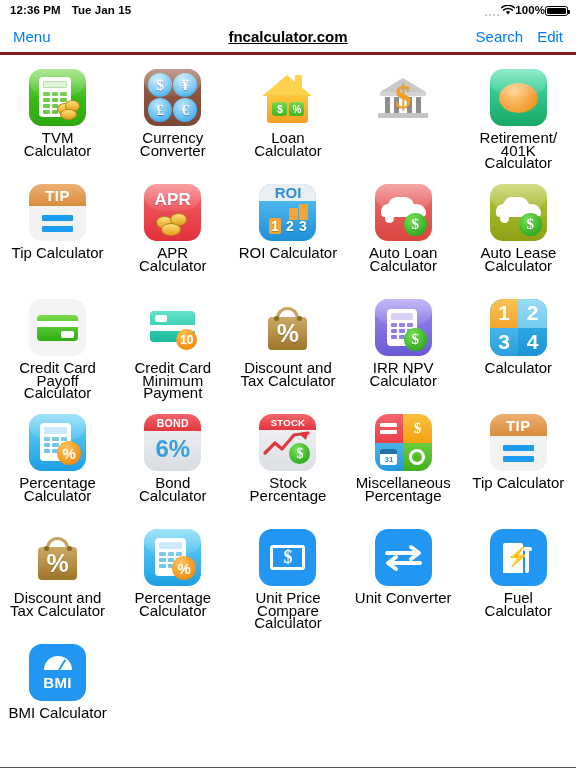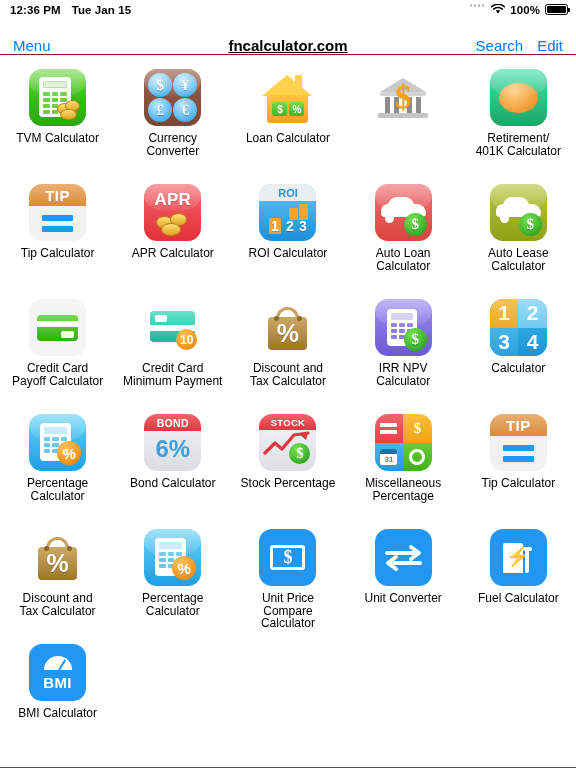--- a/index.html
+++ b/index.html
@@ -16,43 +16,43 @@
     height: 20px;
     display: flex;
     align-items: center;
     padding: 0 8px 0 10px;
     font-size: 11.5px;
     color: #000;
     font-weight: 600;
     letter-spacing: .1px;
   }
   .sb-left { display: flex; align-items: center; gap: 11px; }
-  .sb-right { margin-left: auto; display: flex; align-items: flex-start; gap: 5px; }
+  .sb-right { margin-left: auto; display: flex; align-items: flex-end; }
   .sb-dots { display: flex; gap: 1.5px; align-items: flex-end; margin-right: 2px; }
   .sb-dots i { width: 2.5px; height: 2.5px; background: #b8b8b8; border-radius: 50%; display: block; }
   .wifi { width: 14px; height: 11px; position: relative; }
   .batt {
     width: 23px; height: 10.5px;
     border: 1px solid #000; border-radius: 2.5px;
     position: relative; padding: 1px;
   }
   .batt:after {
     content: ""; position: absolute; right: -3px; top: 3px;
     width: 1.8px; height: 4px; background: #000; border-radius: 0 1px 1px 0;
   }
   .batt i { display: block; width: 100%; height: 100%; background: #000; border-radius: 1px; }
 
   
   .navbar {
     height: 35px;
     display: flex;
-    align-items: flex-end;
+    align-items: center;
     padding: 0 13px;
     background: #ffffff;
-    border-bottom: 1px solid #7f1d1d;
+    border-bottom: 3px solid #7f1d1d;
     position: relative;
   }
   .nav-left, .nav-right {
     display: flex; align-items: center; gap: 14px;
     font-size: 15px; color: #007aff;
     z-index: 2;
   }
   .nav-right { margin-left: auto; }
   .nav-btn { cursor: pointer; white-space: nowrap; }
   .nav-title {
@@ -82,21 +82,21 @@
   }
   .icon {
     width: 57px; height: 57px;
     border-radius: 13px;
     position: relative;
     overflow: hidden;
     flex: none;
   }
   .label {
     margin-top: 6px;
-    font-size: 12px;
+    font-size: 15px;
     line-height: 12.5px;
     color: #000;
     text-align: center;
     max-width: 100px;
     white-space: pre-line;
   }
 
   
   .gloss:after {
     content:""; position:absolute; left:0; top:0; width:100%; height:47%;
@@ -168,21 +168,21 @@
   .i-apr { background: linear-gradient(180deg,#f4646a,#e2303b); }
   .i-apr .t { position:absolute; left:0;right:0; top:6px; text-align:center; color:#fff; font-size:17px; font-weight:bold; letter-spacing:.3px; text-shadow:0 1px 1px rgba(0,0,0,.25);}
   .i-apr .c { position:absolute; border-radius:50%; background:linear-gradient(180deg,#ffe07a,#e0a31c); border:1px solid #b8821a;}
   .i-apr .ca{left:12px;top:32px;width:17px;height:13px;}
   .i-apr .cb{left:26px;top:29px;width:17px;height:13px;}
   .i-apr .cc2{left:17px;top:39px;width:20px;height:13px;}
 
   
   .i-roi { background: linear-gradient(180deg,#5ec8f5,#1f8fd8); }
   .i-roi .hdr { position:absolute; left:0;top:0;width:100%;height:17px; background:#e9eef0; color:#2f8fd0;
-     font-size:11px; font-weight:bold; display:flex;align-items:center;justify-content:center;}
+     font-size:15px; font-weight:bold; display:flex;align-items:center;justify-content:center;}
   .i-roi .st { position:absolute; background:#f6a431; }
   .i-roi .s1{left:30px;top:24px;width:9px;height:12px;}
   .i-roi .s2{left:40px;top:20px;width:9px;height:16px;}
   .i-roi .nums{position:absolute;left:0;right:0;top:34px;display:flex;justify-content:space-around;padding:0 7px;
      color:#fff;font-size:14px;font-weight:bold;text-shadow:0 1px 1px rgba(0,0,0,.25);}
   .i-roi .nums b:first-child{color:#fff;background:#f6a431;padding:0 2px;border-radius:2px;}
   .i-carl { background: linear-gradient(180deg,#ef6e70,#d9453f); }
   .i-carls{ background: linear-gradient(180deg,#b6c83f,#8fa014); }
   .car-body{position:absolute;left:6px;top:20px;width:45px;height:13px;background:#fff;border-radius:7px 9px 4px 4px;}
   .car-top{position:absolute;left:13px;top:13px;width:26px;height:11px;background:#fff;border-radius:9px 9px 0 0;}

